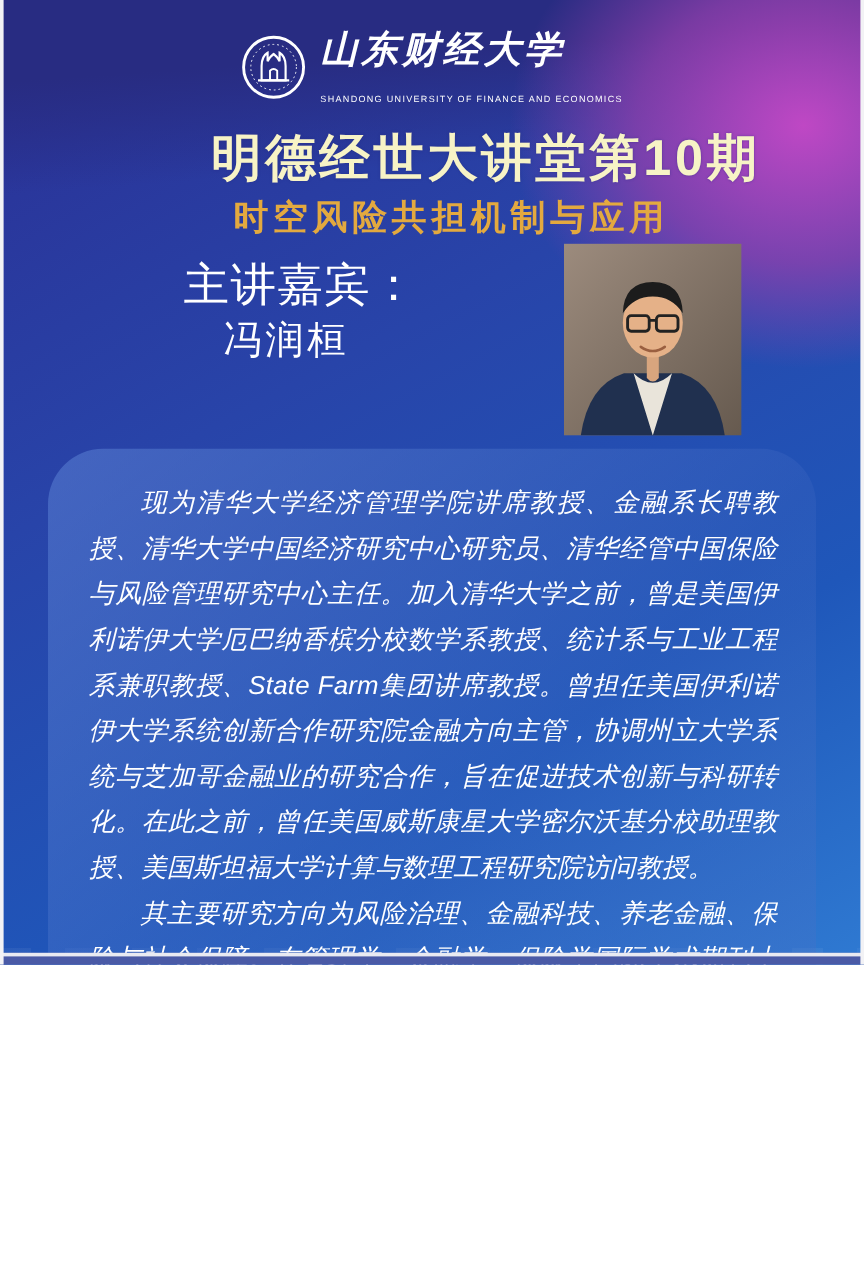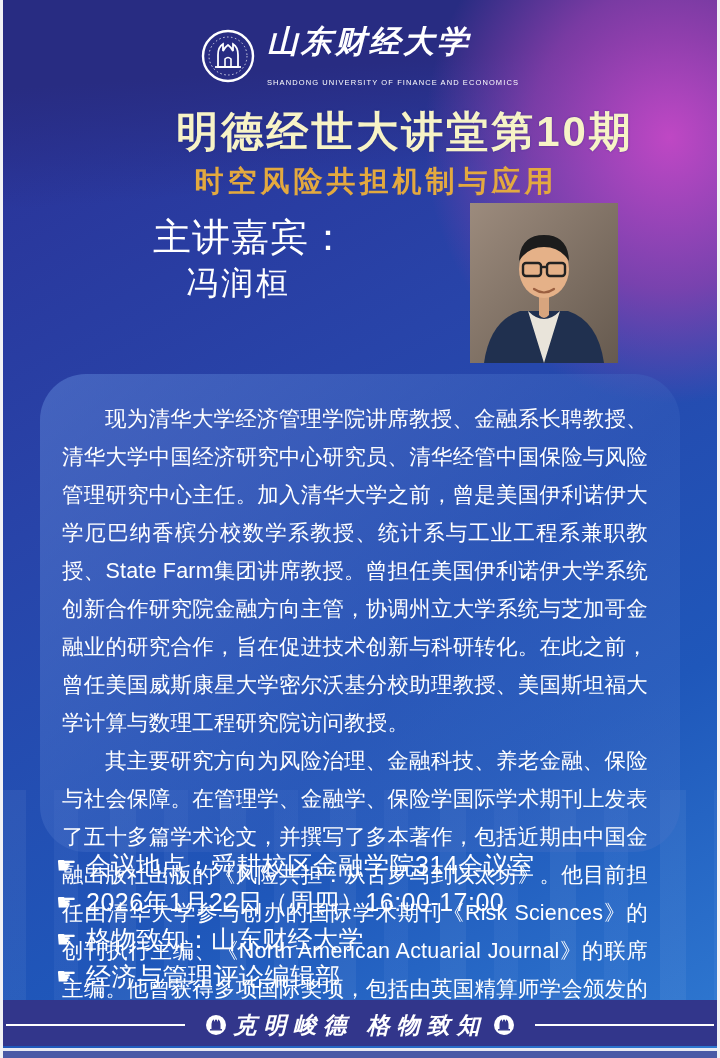--- a/index.html
+++ b/index.html
@@ -1,20 +1,20 @@
 <!DOCTYPE html>
 <html><head>
 <meta charset="utf-8">
 <style>
   * { margin:0; padding:0; box-sizing:border-box; }
   html,body { width:720px; height:1058px; overflow:hidden; }
   body { font-family:"Liberation Sans", sans-serif; }
 
   .poster {
-    position:relative; width:720px; height:1058px; overflow:hidden;
+    position:relative; width:720px; height:804px; overflow:hidden;
     background:
       radial-gradient(ellipse 46% 34% at 93% 13%, rgba(199,72,198,0.95) 0%, rgba(152,64,175,0.72) 42%, rgba(122,60,162,0) 74%),
       linear-gradient(176deg, #282c82 0%, #282c82 8%, rgba(40,44,130,0) 19%),
       linear-gradient(152deg, #2b2f94 0%, #2844a9 38%, #1f57ba 72%, #2f7ad2 100%);
   }
   
   .poster::after {
     content:""; position:absolute; left:0; right:0; top:790px; height:215px;
     background: repeating-linear-gradient(90deg, rgba(255,255,255,0.05) 0 26px, rgba(255,255,255,0) 26px 54px, rgba(180,200,255,0.06) 54px 78px, rgba(255,255,255,0) 78px 110px);
     pointer-events:none;
@@ -45,21 +45,22 @@
   .speaker-label { position:absolute; left:153px; top:212px; color:#fff; font-size:38px; font-weight:normal; letter-spacing:1px; z-index:2; }
   .speaker-name  { position:absolute; left:186px; top:262px; color:#fff; font-size:32px; font-weight:300; letter-spacing:3px; z-index:2; }
   .photo { position:absolute; left:470px; top:203px; width:148px; height:160px; z-index:2; }
   .photo svg { width:100%; height:100%; display:block; }
 
   
   .bio-box {
     position:absolute; left:40px; top:374px; width:640px; height:478px; z-index:2;
     border-radius:46px;
     background:linear-gradient(135deg, rgba(99,139,219,0.48) 0%, rgba(62,102,192,0.30) 60%, rgba(70,115,200,0.38) 100%);
-    padding:26px 32px 0 22px;
+    padding:26px 32px 0 34px;
+    font-style:italic;
   }
   .bio-box p {
     color:#fff; font-size:21.5px; line-height:38px; text-align:justify; text-indent:2em; letter-spacing:0.2px;
   }
 
   
   .info { position:absolute; left:56px; top:850px; width:640px; z-index:3; color:#fff; }
   .info-row { display:flex; align-items:flex-start; font-size:25px; line-height:31px; margin-bottom:6px; }
   .finger { width:30px; flex:0 0 30px; font-size:23px; line-height:31px; }
   .info-label { white-space:pre; flex:0 0 auto; }

